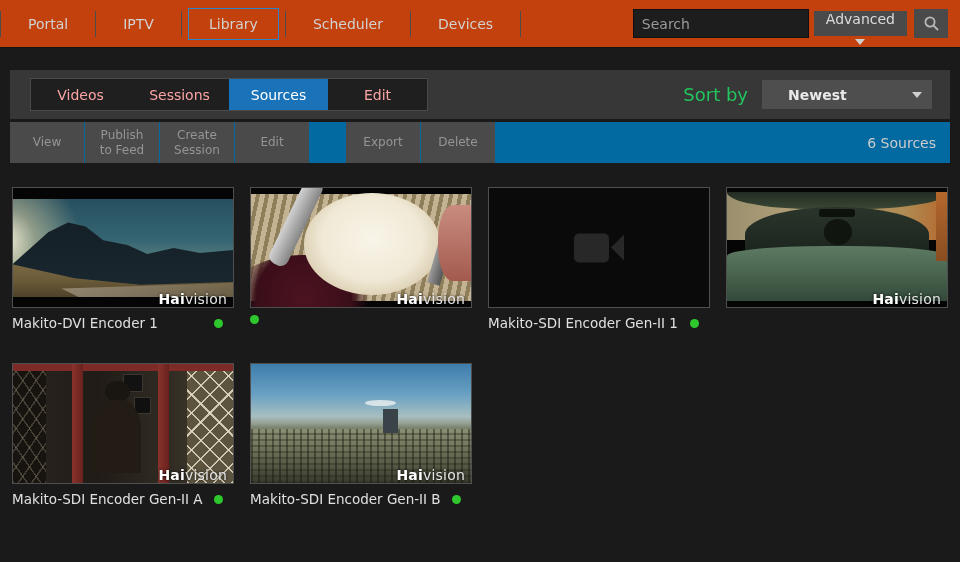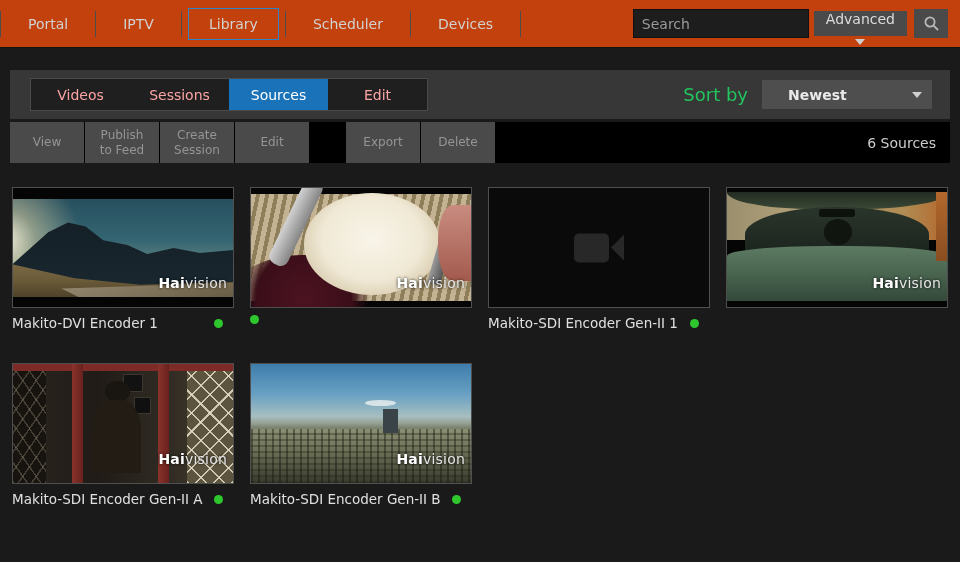--- a/index.html
+++ b/index.html
@@ -54,21 +54,21 @@
   .tab.active{background:#1a73b8;color:#ffffff;}
   .sort{margin-left:auto;display:flex;align-items:center;gap:14px;padding-right:18px;}
   .sort-label{color:#22c55e;font-size:18px;}
   .sort-select{
     width:134px;height:29px;background:#4e4e4e;display:flex;align-items:center;
     justify-content:space-between;padding:0 10px 0 26px;cursor:pointer;
   }
   .sort-value{color:#eaeaea;font-size:14px;font-weight:700;}
   
   .toolbar{
-    margin:3px 10px 0 10px;height:41px;background:#000000;
+    margin:3px 10px 0 10px;height:41px;background:#0369a1;
     display:flex;align-items:stretch;
   }
   .tb-btn{
     width:74px;margin-right:1px;background:#4a4a4a;border:none;color:#959595;
     font-size:12px;line-height:1.25;cursor:pointer;padding:0 10px;
     display:flex;align-items:center;justify-content:center;text-align:center;
     font-family:"DejaVu Sans","Liberation Sans",sans-serif;
   }
   .tb-spacer{width:36px;}
   .tb-count{
@@ -81,21 +81,21 @@
     display:grid;grid-template-columns:repeat(4,222px);
     column-gap:16px;row-gap:32px;
   }
   .card{width:222px;cursor:pointer;}
   .thumb{
     position:relative;width:222px;height:121px;background:#050505;
     border:1px solid #4f4f4f;box-sizing:border-box;overflow:hidden;
   }
   .layer{position:absolute;}
   .wm{
-    position:absolute;right:6px;bottom:16px;font-size:14px;color:#ffffff;
+    position:absolute;right:6px;bottom:0;font-size:14px;color:#ffffff;
     letter-spacing:.2px;text-shadow:0 0 3px rgba(0,0,0,.9);z-index:5;margin-top:21px;
   }
   .wm b{font-weight:700;}
   .wm span{font-weight:400;color:#e6e6e6;}
   .meta{
     margin-top:7px;display:flex;align-items:center;justify-content:space-between;
     padding-right:11px;
   }
   .src-name{color:#e0e0e0;font-size:13.5px;white-space:nowrap;}
   .dot{width:9px;height:9px;border-radius:50%;background:#2ec82e;flex:none;}

